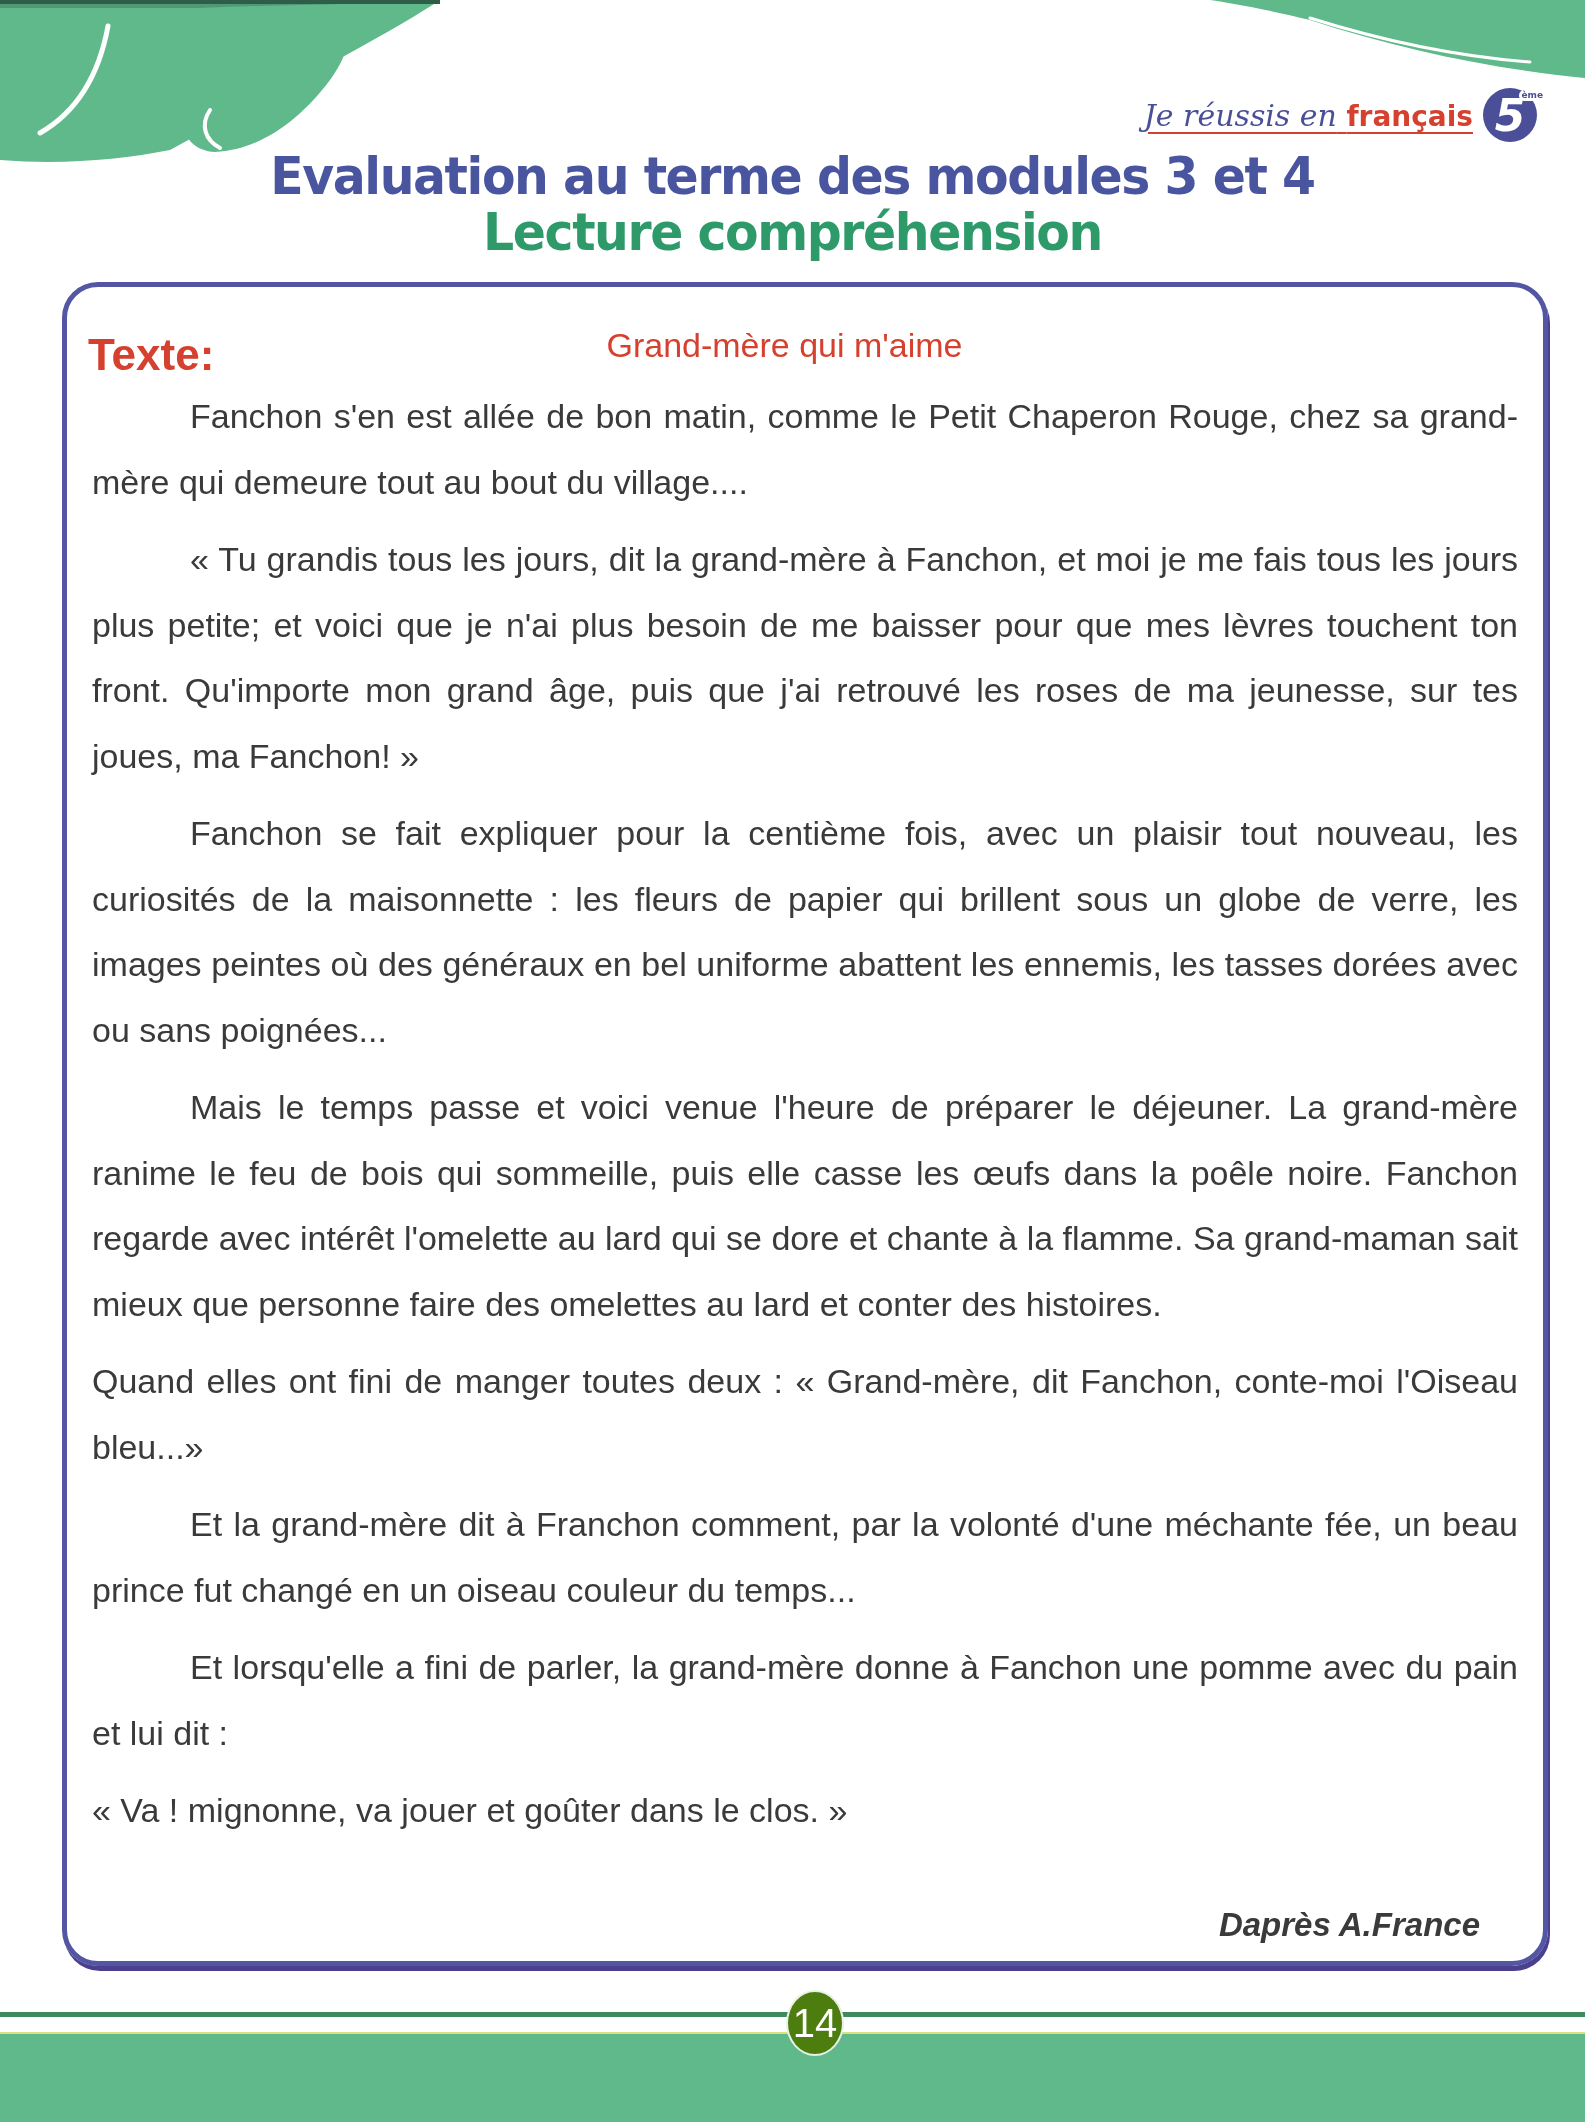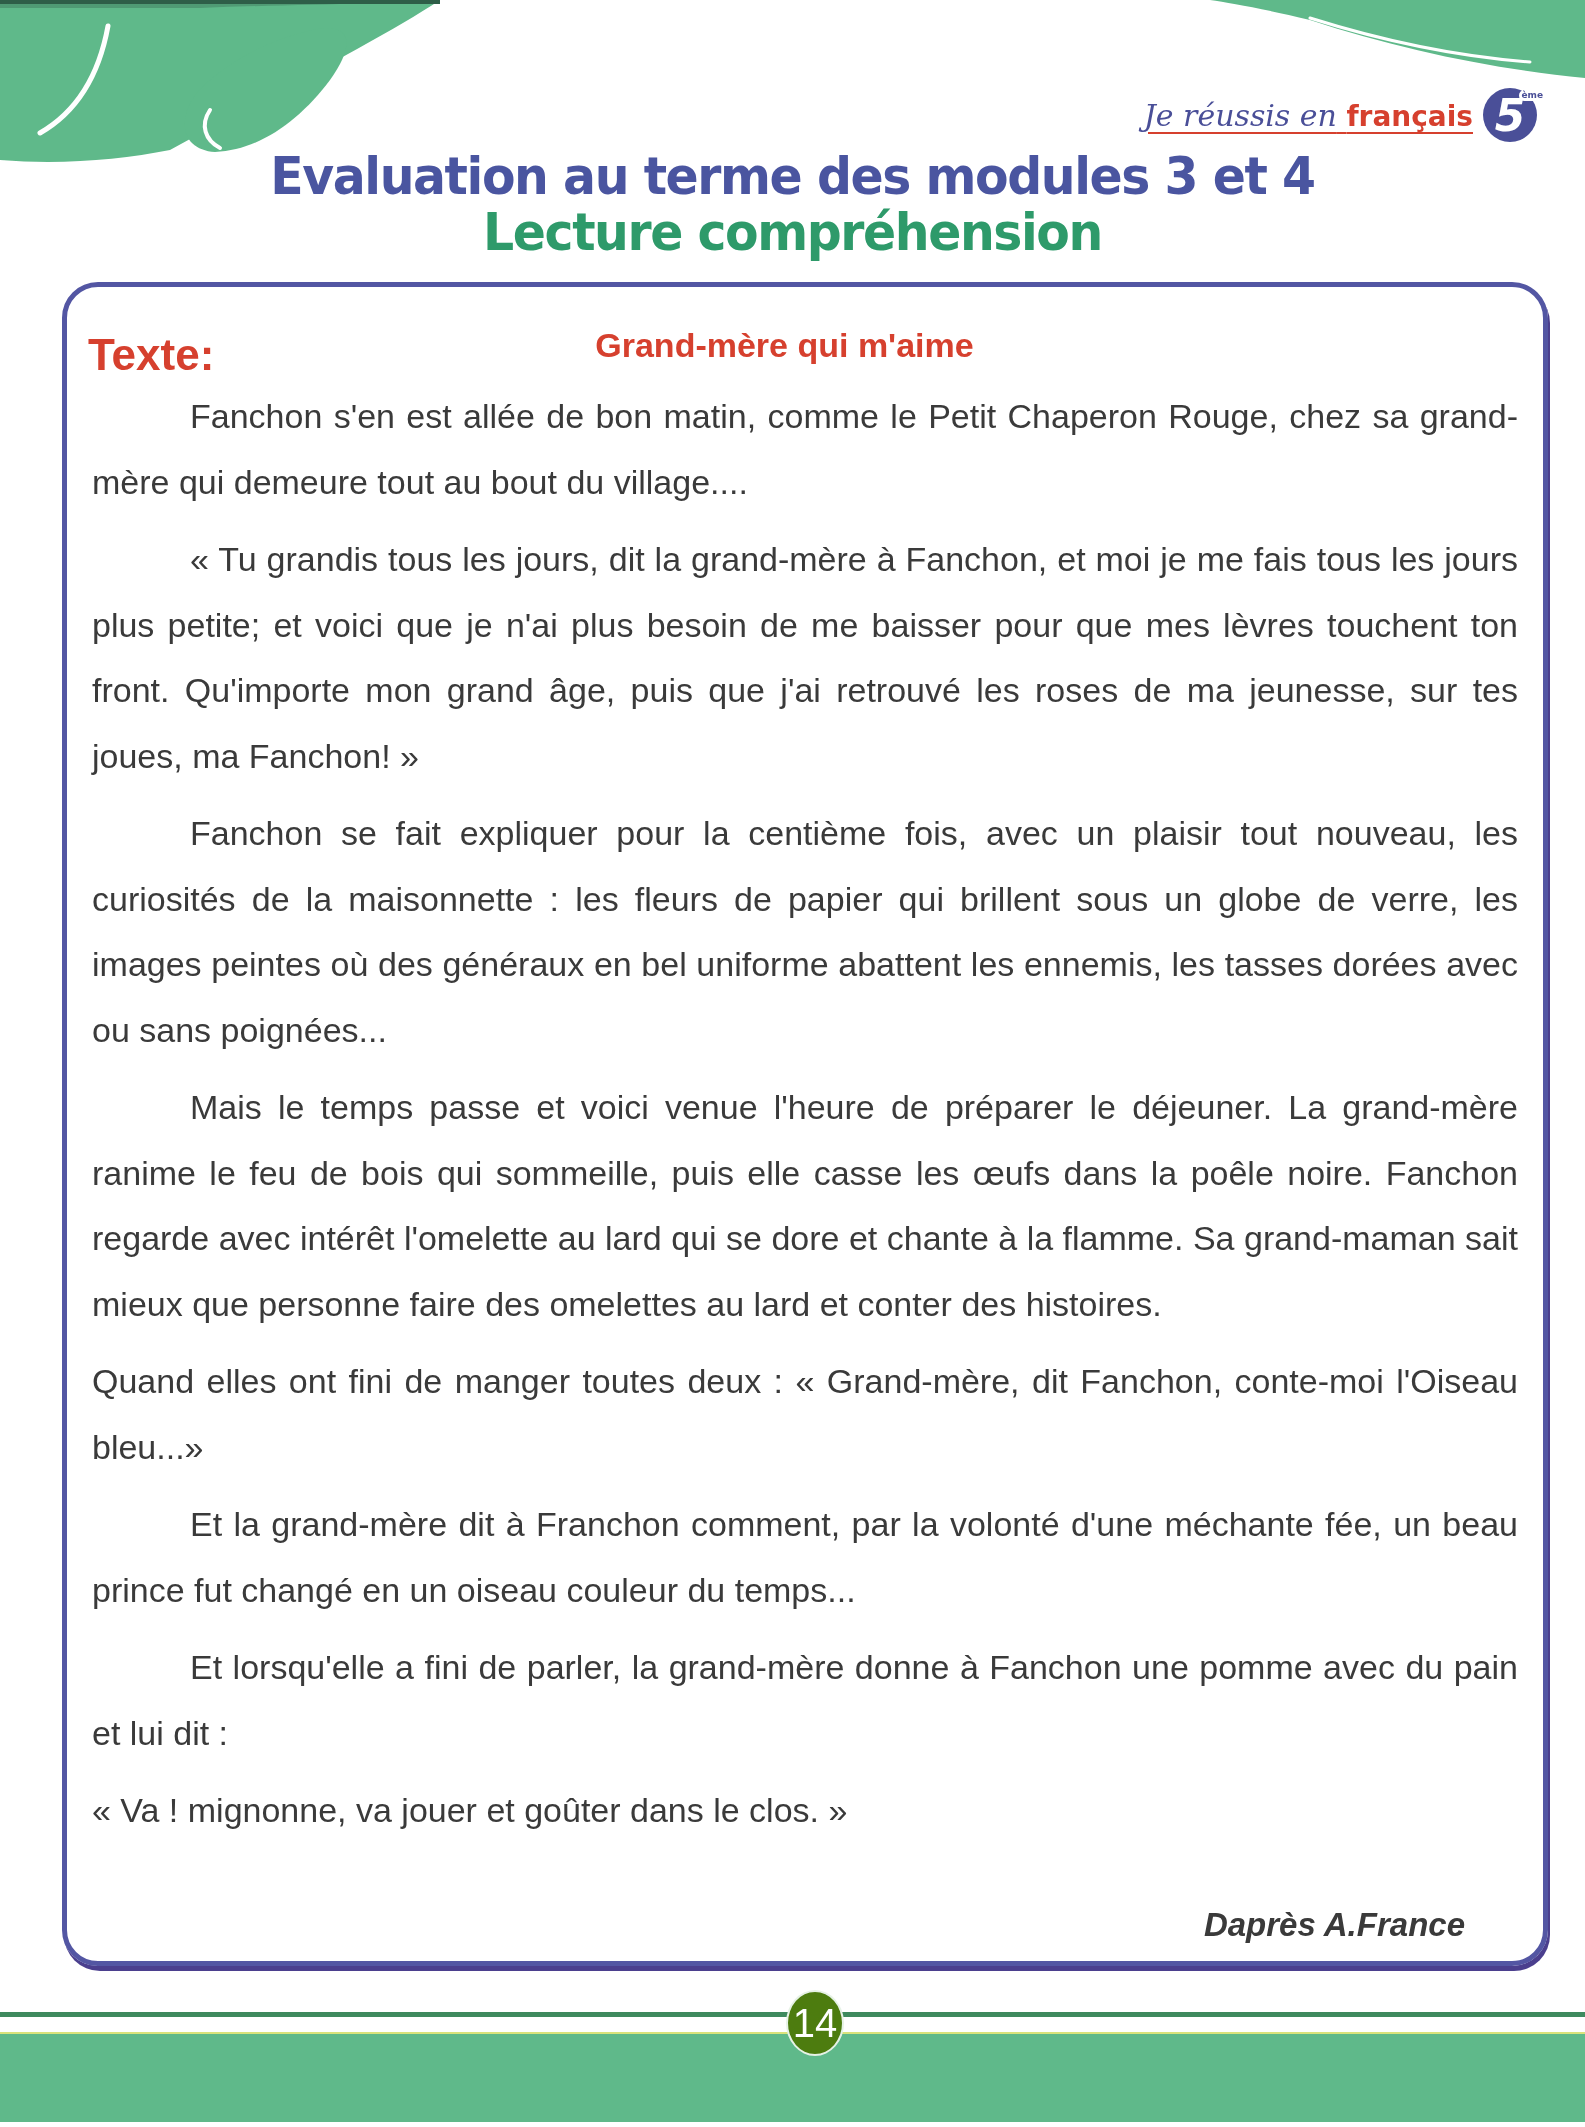--- a/index.html
+++ b/index.html
@@ -40,30 +40,30 @@
     position: absolute; left: 62px; top: 282px; width: 1486px; height: 1684px;
     border: 5px solid #5356a3; border-radius: 36px; box-sizing: border-box;
     box-shadow: 2px 5px 0 #4b3f8e;
   }
   .texte-label {
     position: absolute; left: 88px; top: 330px;
     color: #d6402e; font-weight: bold; font-size: 44px;
   }
   .story-title {
     position: absolute; left: 0; width: 1585px; top: 326px; text-align: center;
-    color: #d6402e; font-weight: bold; font-size: 34px; padding-right: 16px; box-sizing: border-box;
+    color: #d6402e; font-weight: normal; font-size: 34px; padding-right: 16px; box-sizing: border-box;
   }
   .story {
     position: absolute; left: 80px; top: 372px; width: 1450px;
     color: #3a3a3a; font-size: 34px; line-height: 65.5px; text-align: justify;
   }
   .story p { margin: 12px; }
   .story p.indent { text-indent: 98px; }
   .author {
-    position: absolute; right: 120px; top: 1906px;
+    position: absolute; right: 105px; top: 1906px;
     color: #3a3a3a; font-weight: bold; font-style: italic; font-size: 33px;
   }
   .rule {
     position: absolute; left: 0; top: 2012px; width: 1585px; height: 5px;
     background: #3e8a5e;
   }
   .footer-band {
     position: absolute; left: 0; top: 2032px; width: 1585px; height: 88px;
     background: #5fb98a; border-top: 2px solid #d9e27b;
   }

